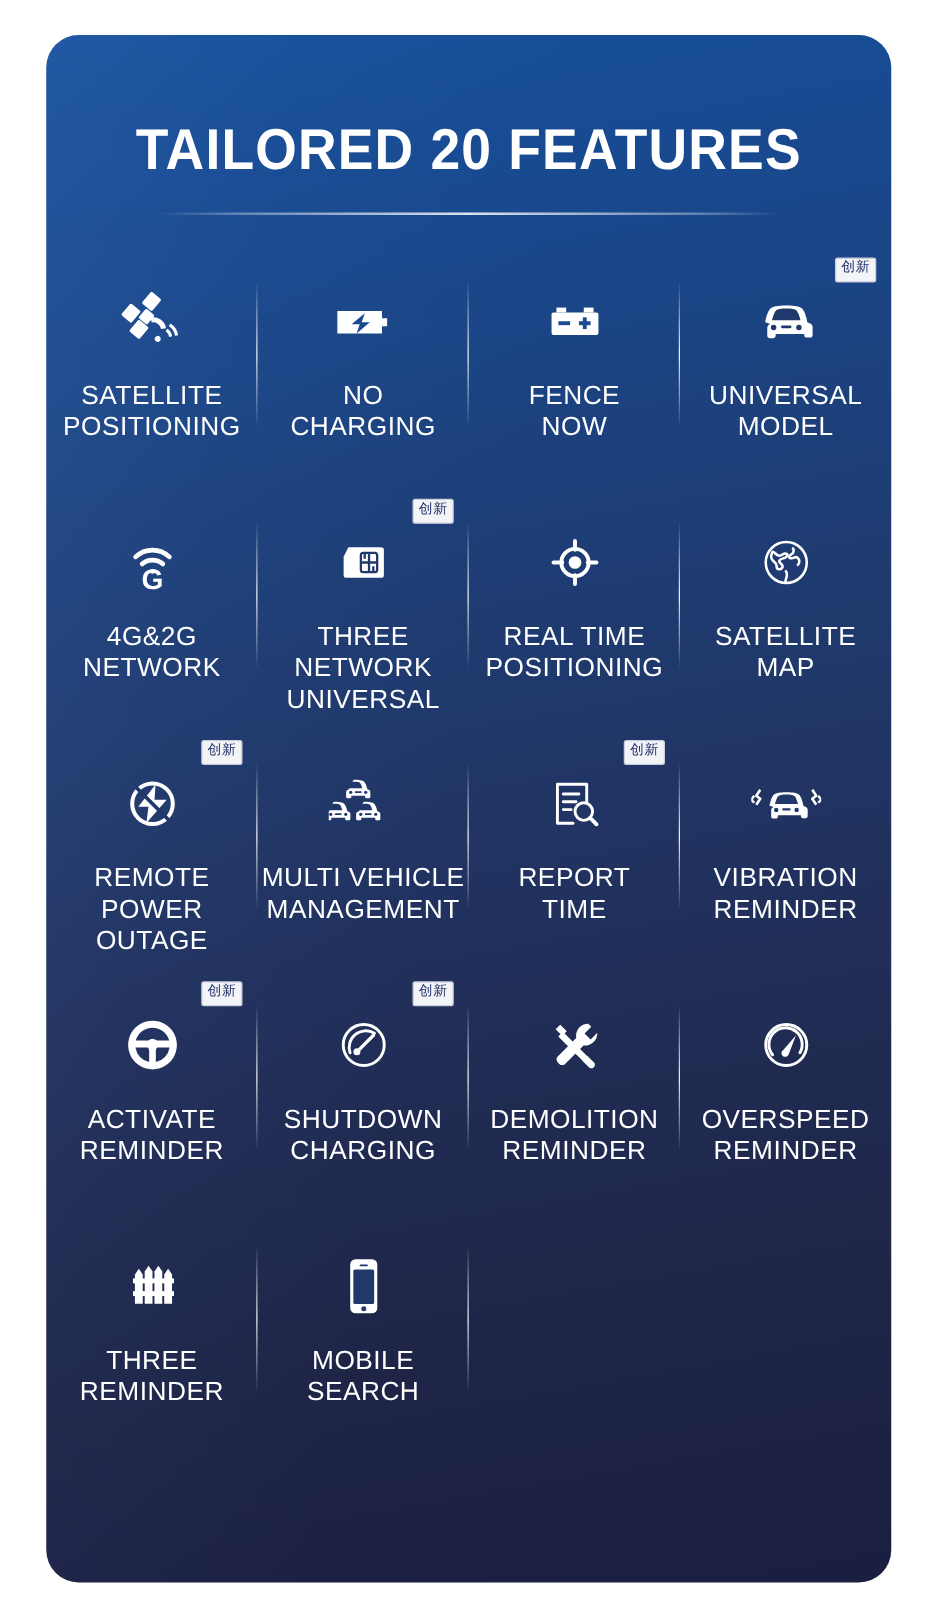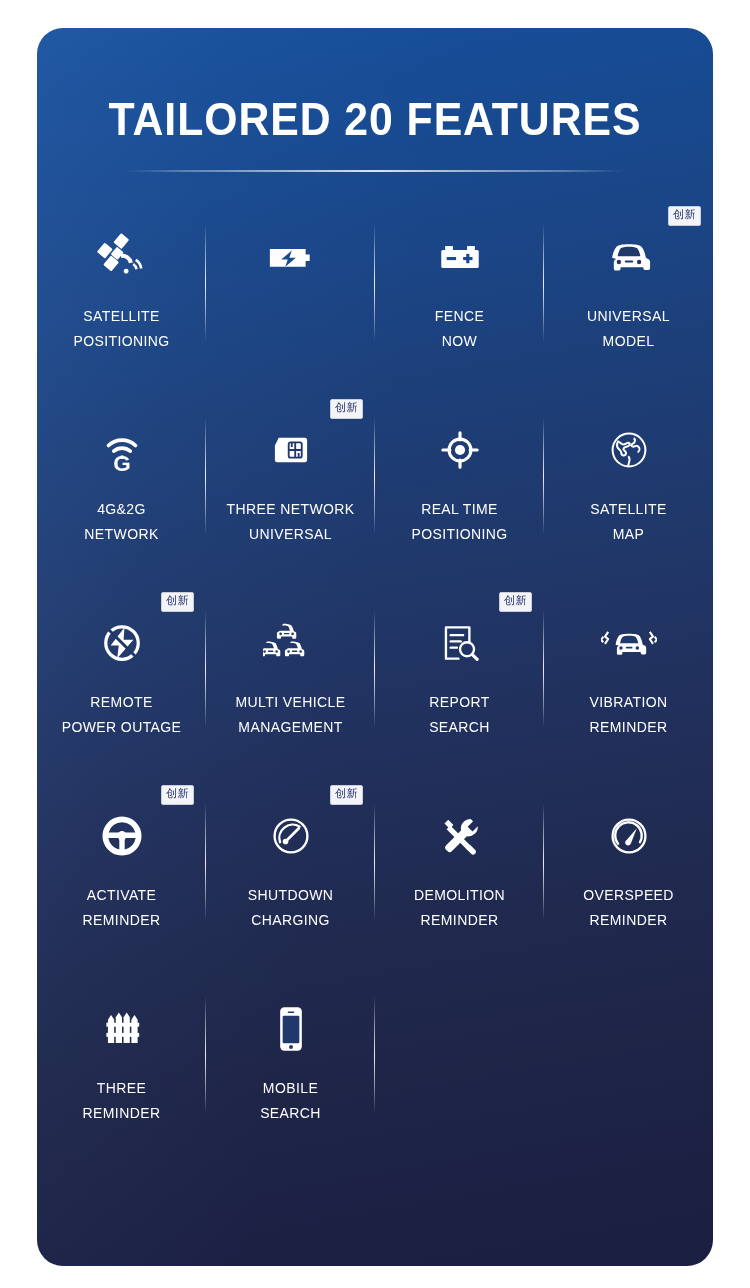--- a/index.html
+++ b/index.html
@@ -132,21 +132,21 @@
     font-size: 11px;
     line-height: 1;
     padding: 3px 4px 4px;
     letter-spacing: 0.5px;
     font-family: Liberation Mono, monospace;
   }
 
   .label {
     margin-top: 16px;
     color: #ffffff;
-    font-size: 14px;
+    font-size: 21px;
     line-height: 25px;
     text-align: center;
     letter-spacing: 0.4px;
     white-space: pre-line;
   }
 </style>
 </head>
 <body>
 
 <div class="page">
@@ -176,20 +176,22 @@
           <div class="label">SATELLITE
 POSITIONING</div>
         </div>
         <div class="cell">
           <div class="icon-wrap">
             <svg width="52" height="52" viewBox="0 0 64 64" fill="#ffffff">
     <path d="M6 22 h44 v7 h5 v8 h-5 v7 H6 z"></path>
     <path d="M33 24 l-13 11 h8 l-3 9 13 -11 h-8 z" fill="#1a4a92"></path>
   </svg>
           </div>
+          <div class="label">NO
+CHARGING</div>
         </div>
         <div class="cell">
           <div class="icon-wrap">
             <svg width="50" height="50" viewBox="0 0 64 64" fill="#ffffff">
     <rect x="13" y="18" width="10" height="5"></rect>
     <rect x="41" y="18" width="10" height="5"></rect>
     <rect x="8" y="23" width="48" height="23" rx="2"></rect>
     <rect x="15" y="32" width="12" height="4" fill="#1a4a92"></rect>
     <rect x="40" y="28" width="4" height="12" fill="#1a4a92"></rect>
     <rect x="36" y="32" width="12" height="4" fill="#1a4a92"></rect>
@@ -304,21 +306,21 @@
           <span class="badge">创新</span>
           <div class="icon-wrap">
             <svg width="50" height="52" viewBox="0 0 64 64" fill="none" stroke="#ffffff" stroke-width="3">
     <path d="M14 12 h30 v18 M14 12 v40 h16" stroke-linecap="round" stroke-linejoin="round"></path>
     <path d="M20 22 h16 M20 30 h13 M20 38 h8" stroke-linecap="round"></path>
     <circle cx="41" cy="40" r="9"></circle>
     <path d="M47.5 46.5 L54 53" stroke-linecap="round" stroke-width="4"></path>
   </svg>
           </div>
           <div class="label">REPORT
-SEARCH</div>
+TIME</div>
         </div>
         <div class="cell">
           <div class="icon-wrap">
             <svg width="56" height="50" viewBox="0 0 70 60" fill="#ffffff">
     <g transform="translate(8,4) scale(0.85)">
       <path d="M12 33 c1-6 3-11 5-13 c2-2 6-3 15-3 s13 1 15 3 c2 2 4 7 5 13 l2 1 c2 .5 3 2 3 4 v7 c0 1.5-1 2.5-2.5 2.5 h-3 c-1.5 0-2.5-1-2.5-2.5 V44 H22 v1.5 c0 1.5-1 2.5-2.5 2.5 h-3 C15 48 14 47 14 45.5 v-7 c0-2 1-3.5 3-4 z"></path>
       <path d="M18.5 31 c1-4.5 2.4-8 3.8-9.3 c1.4-1.3 4.5-1.9 9.7-1.9 s8.3 .6 9.7 1.9 c1.4 1.3 2.8 4.8 3.8 9.3 z" fill="#20386a"></path>
       <circle cx="20" cy="38" r="2.6" fill="#20386a"></circle>
       <circle cx="44" cy="38" r="2.6" fill="#20386a"></circle>
       <rect x="27" y="36" width="10" height="2.6" rx="1.3" fill="#20386a"></rect>

